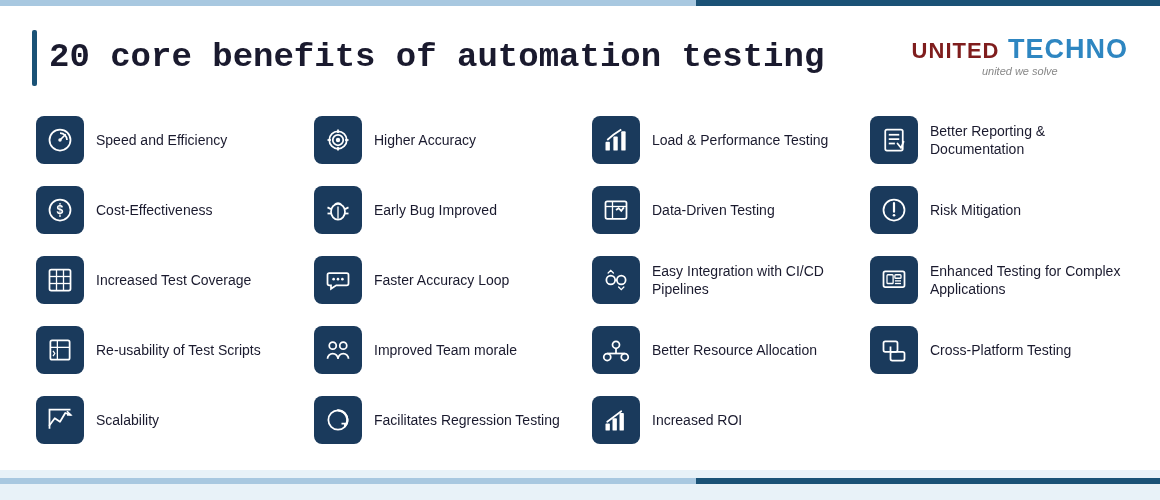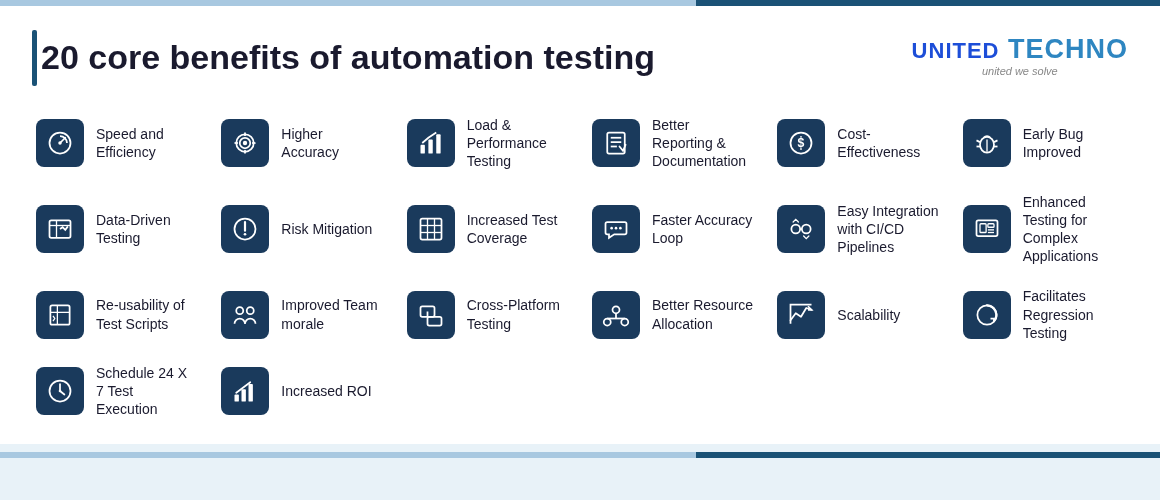--- a/index.html
+++ b/index.html
@@ -21,21 +21,22 @@
     }
     .header {
       display: flex;
       align-items: flex-start;
       justify-content: space-between;
       margin-bottom: 24px;
     }
     .title-block {
       display: flex;
       align-items: center;
-      gap: 4px;
+      gap: 12px;
+      font-family: Liberation Mono, monospace;
     }
     .title-bar {
       width: 5px;
       height: 56px;
       background: #1a5276;
       border-radius: 2px;
       flex-shrink: 0;
     }
     .main-title {
       font-size: 34px;
@@ -43,38 +44,38 @@
       color: #1a1a2e;
       line-height: 1.15;
     }
     .logo-block {
       text-align: right;
       margin-top: 4px;
     }
     .logo-united {
       font-size: 22px;
       font-weight: 900;
-      color: #1d4ed8;
+      color: #7f1d1d;
       letter-spacing: 1px;
     }
     .logo-techno {
       font-size: 27px;
       font-weight: 900;
       color: #2e86c1;
       letter-spacing: 1px;
     }
     .logo-sub {
       font-size: 11px;
       color: #888;
       font-style: italic;
       text-align: center;
     }
     .grid {
       display: grid;
-      grid-template-columns: repeat(6, 1fr);
+      grid-template-columns: repeat(4, 1fr);
       gap: 10px 16px;
     }
     .item {
       display: flex;
       align-items: center;
       gap: 12px;
       padding: 6px 4px;
     }
     .icon-box {
       width: 48px;
@@ -281,70 +282,59 @@
             <circle cx="22" cy="11" r="4" fill="none" stroke="#fff" stroke-width="2"></circle>
             <path d="M4 26 a6 6 0 0 1 12 0" fill="none" stroke="#fff" stroke-width="2"></path>
             <path d="M16 26 a6 6 0 0 1 12 0" fill="none" stroke="#fff" stroke-width="2"></path>
           </svg>
         </div>
         <span class="item-label">Improved Team morale</span>
       </div>
       <div class="item">
         <div class="icon-box">
           <svg viewBox="0 0 32 32">
-            <rect x="4" y="6" width="16" height="12" rx="2" fill="none" stroke="#fff" stroke-width="2"></rect>
-            <rect x="12" y="18" width="16" height="10" rx="2" fill="none" stroke="#fff" stroke-width="2"></rect>
-            <line x1="12" y1="12" x2="12" y2="18" stroke="#fff" stroke-width="2"></line>
-          </svg>
-        </div>
-        <span class="item-label">Cross-Platform Testing</span>
-      </div>
-      <div class="item">
-        <div class="icon-box">
-          <svg viewBox="0 0 32 32">
             <circle cx="16" cy="10" r="4" fill="none" stroke="#fff" stroke-width="2"></circle>
             <circle cx="6" cy="24" r="4" fill="none" stroke="#fff" stroke-width="2"></circle>
             <circle cx="26" cy="24" r="4" fill="none" stroke="#fff" stroke-width="2"></circle>
             <line x1="16" y1="14" x2="16" y2="20" stroke="#fff" stroke-width="2"></line>
             <line x1="16" y1="20" x2="6" y2="20" stroke="#fff" stroke-width="2"></line>
             <line x1="16" y1="20" x2="26" y2="20" stroke="#fff" stroke-width="2"></line>
           </svg>
         </div>
         <span class="item-label">Better Resource Allocation</span>
       </div>
       <div class="item">
         <div class="icon-box">
           <svg viewBox="0 0 32 32">
+            <rect x="4" y="6" width="16" height="12" rx="2" fill="none" stroke="#fff" stroke-width="2"></rect>
+            <rect x="12" y="18" width="16" height="10" rx="2" fill="none" stroke="#fff" stroke-width="2"></rect>
+            <line x1="12" y1="12" x2="12" y2="18" stroke="#fff" stroke-width="2"></line>
+          </svg>
+        </div>
+        <span class="item-label">Cross-Platform Testing</span>
+      </div>
+      <div class="item">
+        <div class="icon-box">
+          <svg viewBox="0 0 32 32">
             <polyline points="4,26 4,4 28,4" fill="none" stroke="#fff" stroke-width="2"></polyline>
             <polyline points="4,22 10,14 16,18 22,8 28,10" fill="none" stroke="#fff" stroke-width="2" stroke-linecap="round" stroke-linejoin="round"></polyline>
             <polyline points="24,6 28,10 24,10" fill="none" stroke="#fff" stroke-width="2"></polyline>
           </svg>
         </div>
         <span class="item-label">Scalability</span>
       </div>
       <div class="item">
         <div class="icon-box">
           <svg viewBox="0 0 32 32">
             <circle cx="16" cy="16" r="11" fill="none" stroke="#fff" stroke-width="2"></circle>
             <path d="M16 5 a11 11 0 0 1 8 18" fill="none" stroke="#fff" stroke-width="2.5" stroke-linecap="round"></path>
             <polyline points="24,24 24,20 20,20" fill="none" stroke="#fff" stroke-width="2"></polyline>
           </svg>
         </div>
         <span class="item-label">Facilitates Regression Testing</span>
-      </div>
-      <div class="item">
-        <div class="icon-box">
-          <svg viewBox="0 0 32 32">
-            <circle cx="16" cy="16" r="12" fill="none" stroke="#fff" stroke-width="2"></circle>
-            <line x1="16" y1="8" x2="16" y2="16" stroke="#fff" stroke-width="2" stroke-linecap="round"></line>
-            <line x1="16" y1="16" x2="21" y2="20" stroke="#fff" stroke-width="2" stroke-linecap="round"></line>
-            <circle cx="16" cy="16" r="1.5" fill="#fff"></circle>
-          </svg>
-        </div>
-        <span class="item-label">Schedule 24 X 7 Test Execution</span>
       </div>
       <div class="item">
         <div class="icon-box">
           <svg viewBox="0 0 32 32">
             <rect x="4" y="20" width="5" height="8" rx="1" fill="#fff"></rect>
             <rect x="12" y="14" width="5" height="14" rx="1" fill="#fff"></rect>
             <rect x="20" y="8" width="5" height="20" rx="1" fill="#fff"></rect>
             <path d="M6 18 L14 12 L22 6" fill="none" stroke="#fff" stroke-width="2" stroke-linecap="round"></path>
           </svg>
         </div>

